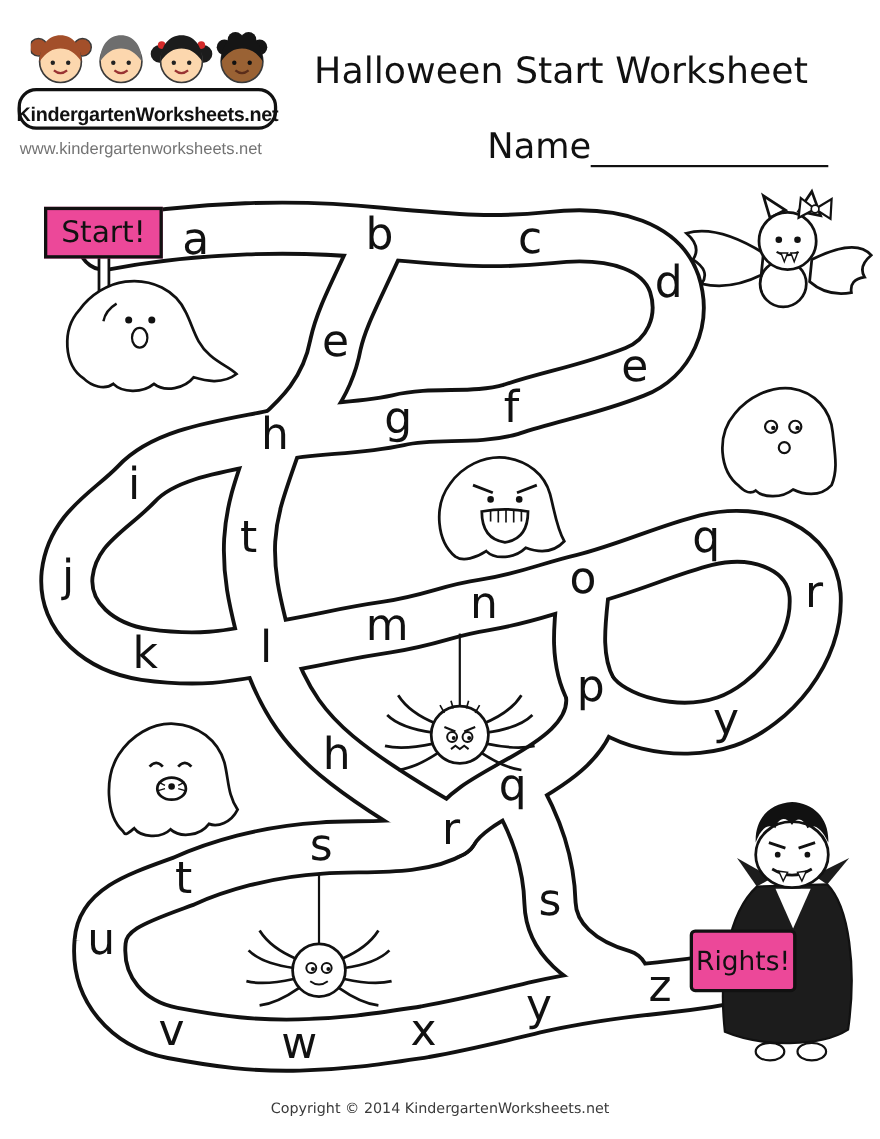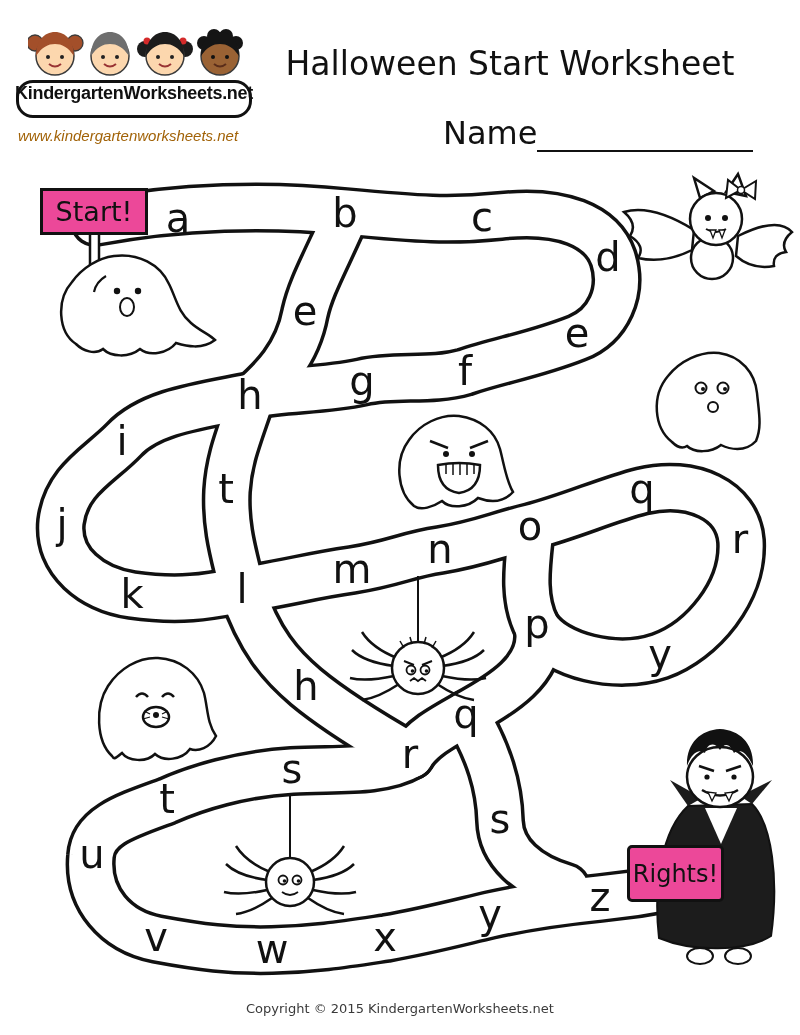--- a/index.html
+++ b/index.html
@@ -15,21 +15,21 @@
   .maze-letter { position:absolute; transform:translate(-50%,-50%); font-size:40px; line-height:1;
                  color:#111; font-family:"DejaVu Sans", sans-serif; }
 
   .sign { position:absolute; background:#ec4899; border:3px solid #111; display:flex; align-items:center;
           justify-content:center; z-index:3; color:#111; font-family:"DejaVu Sans", sans-serif; }
   #start-sign  { left:40px; top:188px; width:108px; height:47px; font-size:27px; }
   #finish-sign { left:627px; top:845px; width:97px; height:57px; font-size:24px; border-radius:5px; }
 
   #logo-kids   { position:absolute; left:28px; top:22px; z-index:2; }
   #logo-banner { position:absolute; left:16px; top:80px; width:236px; height:38px; border:3px solid #111;
-                 border-radius:17px; background:#fff; display:flex; align-items:flex-start; justify-content:center;
+                 border-radius:17px; background:#fff; display:flex; align-items:flex-end; justify-content:center;
                  font-weight:bold; font-size:18px; letter-spacing:-0.3px; color:#111; z-index:3;
                  font-family:"Liberation Sans", sans-serif; }
   #logo-url    { position:absolute; left:18px; top:127px; font-size:15px; color:#c0392b; z-index:2;
                  font-family:"Liberation Sans", sans-serif; }
 
   #title    { position:absolute; left:262px; top:44px; width:496px; text-align:center; font-size:33px;
               color:#111; z-index:2; }
   #name-row { position:absolute; left:443px; top:114px; font-size:32px; color:#111; z-index:2; }
   #name-line{ display:inline-block; width:216px; border-bottom:2px solid #111; height:27px; vertical-align:bottom; }
 
@@ -224,32 +224,32 @@
     <circle cx="192" cy="34" r="19" fill="#9a6234" stroke="#3a3a3a" stroke-width="1.5"></circle>
     <path d="M173,34 C173,19 181,10 192,10 C203,10 211,19 211,34 C205,25 199,22 192,22 C185,22 179,25 173,34 Z" fill="#151515"></path>
     <circle cx="185" cy="35" r="2" fill="#111"></circle>
       <circle cx="199" cy="35" r="2" fill="#111"></circle>
     <path d="M186,42 Q192,47 198,42" fill="none" stroke="#5a2d1a" stroke-width="2"></path>
   </svg>
 
   <div id="logo-banner">
     <span>KindergartenWorksheets.net</span>
   </div>
-  <div id="logo-url" style="color: #a16207; font-style: italic;">www.kindergartenworksheets.net</div>
+  <div id="logo-url" style="color: #737373;">www.kindergartenworksheets.net</div>
 
   <div id="title">Halloween Start Worksheet</div>
 
   <div id="name-row">
     <span>Name</span><span id="name-line"></span>
   </div>
 
   <div id="start-sign" class="sign">
     <span>Start!</span>
   </div>
   <div id="finish-sign" class="sign">
     <span>Rights!</span>
   </div>
 
   <div id="footer">
-    <div>Copyright © 2015 KindergartenWorksheets.net</div>
+    <div>Copyright © 2014 KindergartenWorksheets.net</div>
   </div>
 
 </div>
 
 </body></html>

